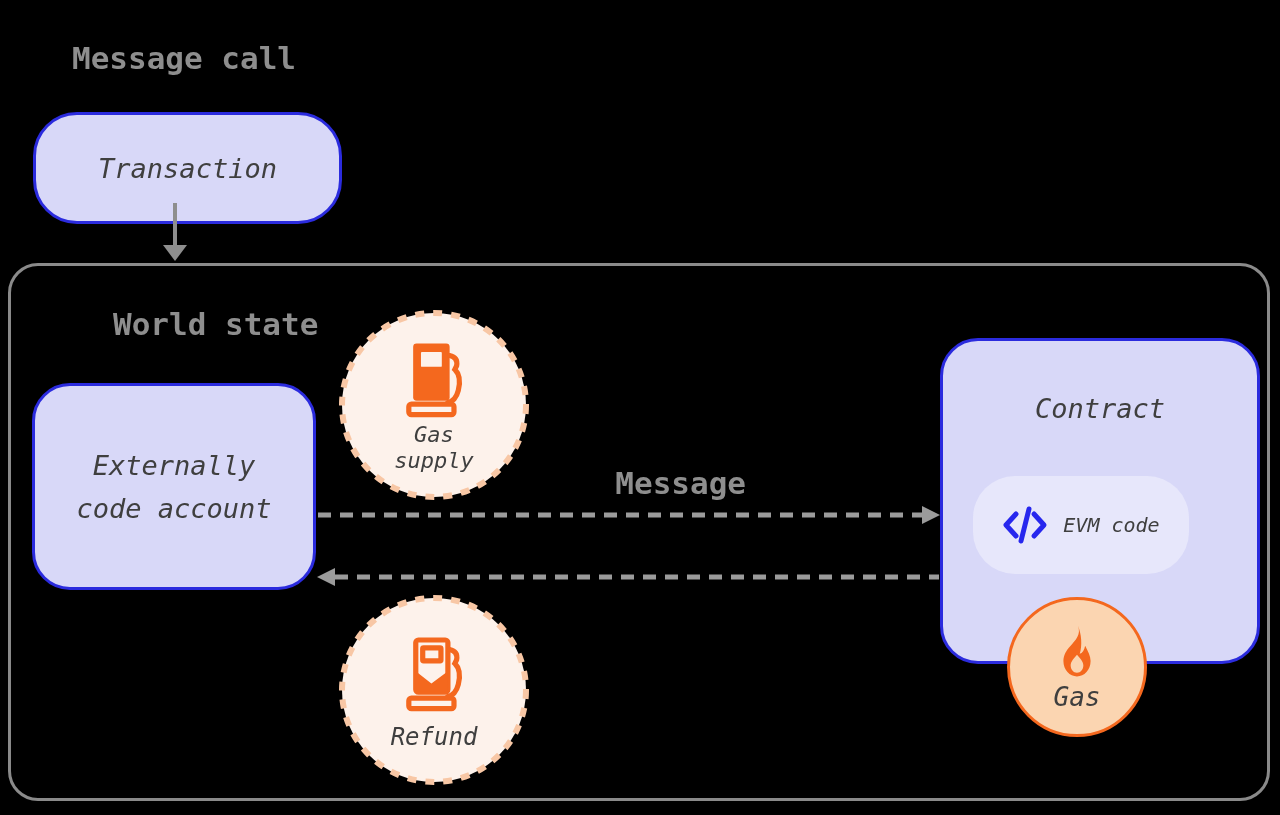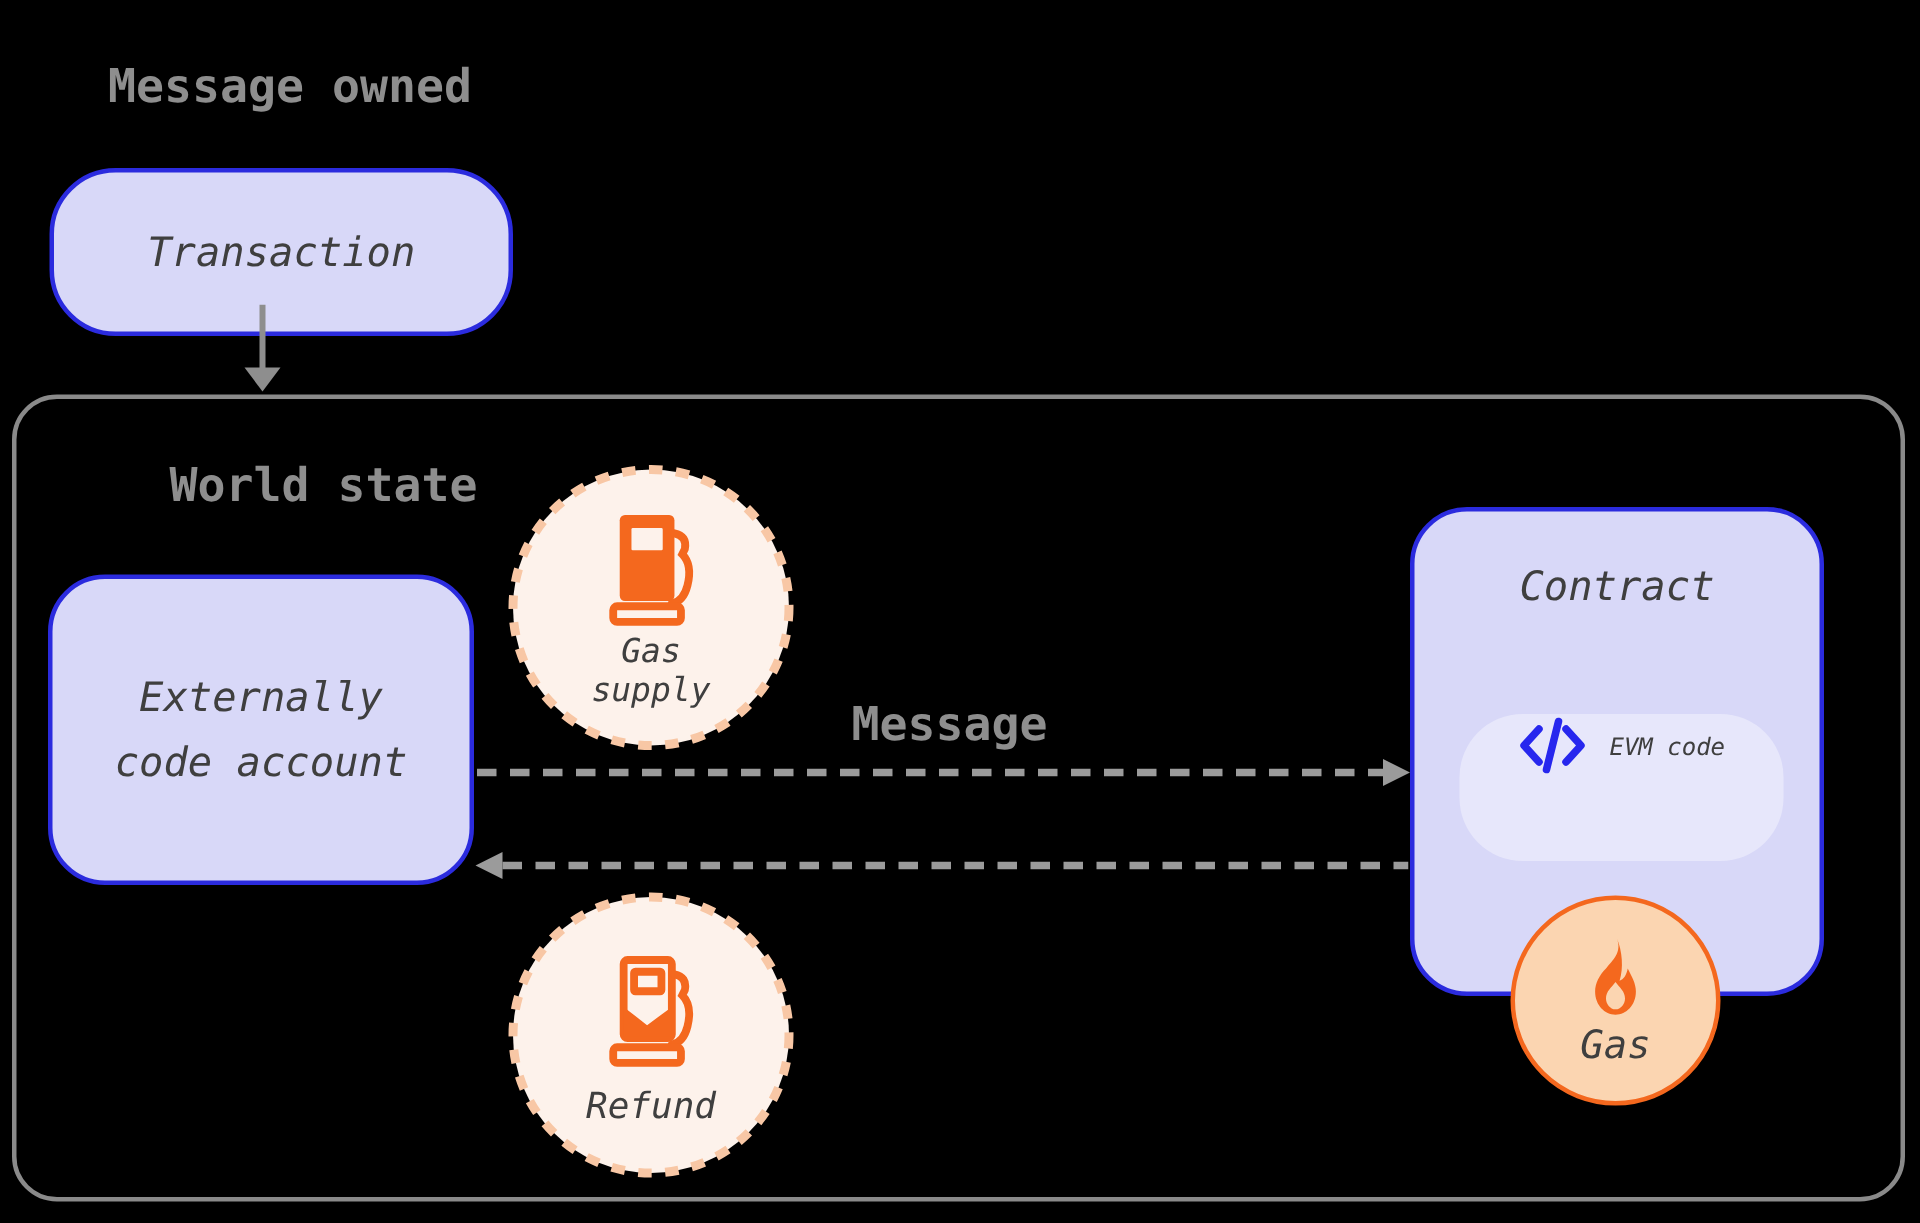--- a/index.html
+++ b/index.html
@@ -29,55 +29,55 @@
   .heading{
     position:absolute;
     color:var(--heading-gray);
     font-weight:bold;
     font-size:31px;
     letter-spacing:0px;
     white-space:nowrap;
   }
   .title-pos{left:72px;top:40px;}
   .world-label-pos{left:65px;top:306px;margin-left:48px;}
-  .message-label-pos{left:520px;top:465px;width:226px;text-align:center;}
+  .message-label-pos{left:520px;top:465px;width:226px;text-align:right;}
 
   .node{
     position:absolute;
     background:var(--node-fill);
     border:3px solid var(--node-border);
     display:flex;align-items:center;justify-content:center;
     color:var(--text-dark);
     font-style:italic;
     text-align:center;
   }
   .transaction-pos{left:33px;top:112px;width:309px;height:112px;border-radius:44px;font-size:27px;}
   .world{
     position:absolute;
     left:8px;top:263px;width:1262px;height:538px;
     border:3px solid var(--container-border);
     border-radius:30px;
     background:transparent;
   }
   .eoa-pos{left:32px;top:383px;width:284px;height:207px;border-radius:38px;font-size:27px;line-height:43px;}
   .contract-pos{
-    left:940px;top:338px;width:276px;height:326px;border-radius:38px;
+    left:940px;top:338px;width:320px;height:326px;border-radius:38px;
     font-size:27px;line-height:43px;
     flex-direction:column;justify-content:flex-start;
-    padding-top:29px;
+    padding-top:46px;
   }
   .two-line span{display:block;}
 
   .evm-pill{
     position:absolute;
     left:30px;top:135px;width:216px;height:98px;
     background:var(--evm-pill-fill);
     border-radius:42px;
-    display:flex;justify-content:center;gap:15px;
-    font-size:16px;color:var(--text-dark);
+    display:flex;align-items:center;justify-content:center;gap:15px;
+    font-size:20px;color:var(--text-dark);
   }
 
   .arrow-svg{position:absolute;display:block;}
   .down-arrow-pos{left:160px;top:203px;}
   .msg-right-pos{left:318px;top:505px;}
   .msg-left-pos{left:315px;top:567px;}
 
   .badge{
     position:absolute;
     display:flex;flex-direction:column;align-items:center;justify-content:center;
@@ -102,21 +102,21 @@
     display:flex;flex-direction:column;align-items:center;justify-content:center;
     color:var(--text-dark);font-style:italic;font-size:26px;
     z-index:2;
   }
 </style>
 </head>
 <body>
 
 <div class="stage">
 
-  <div class="heading title-pos">Message owned</div>
+  <div class="heading title-pos">Message call</div>
 
   <div class="node transaction-pos">
     <span>Transaction</span>
   </div>
 
   <svg class="arrow-svg down-arrow-pos" width="30" height="59" viewBox="0 0 30 59">
     <line x1="15" y1="0" x2="15" y2="43" stroke="#8E8E8E" stroke-width="4"></line>
     <polygon points="3,42 27,42 15,58" fill="#8E8E8E"></polygon>
   </svg>
 

